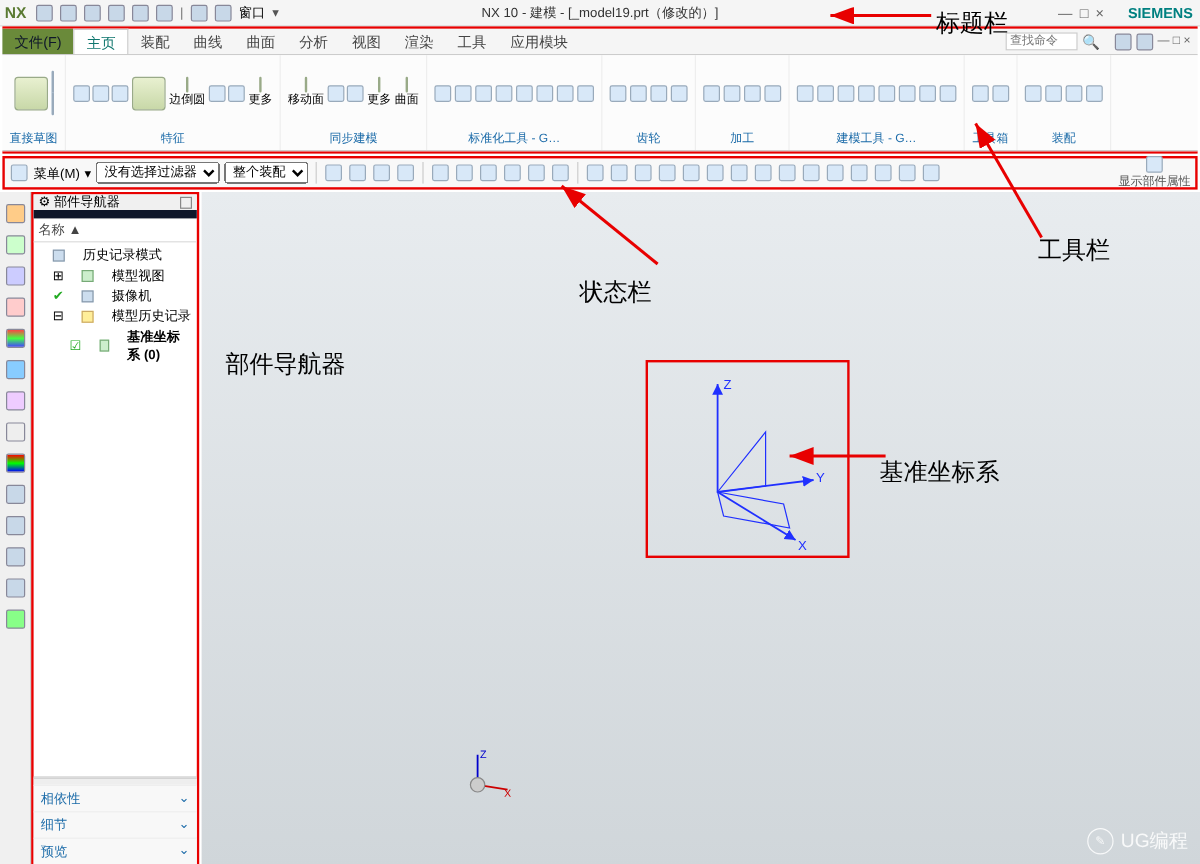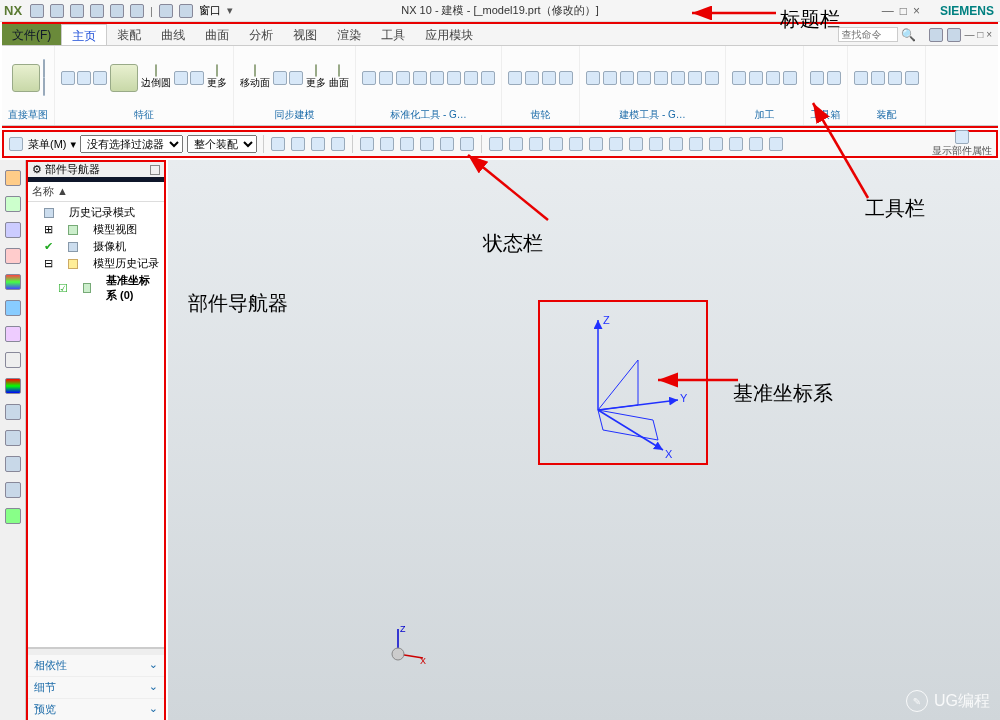--- a/index.html
+++ b/index.html
@@ -8,41 +8,41 @@
   .nx-logo { color: #5a7a32; font-weight: bold; font-size: 13px; margin-right: 8px; }
   .qat { display: flex; gap: 6px; align-items: center; }
   .ico { width: 14px; height: 14px; display: inline-block; background: #c8d8e8; border: 1px solid #889; border-radius: 2px; }
   .title-text { position: absolute; left: 50%; transform: translateX(-50%); font-size: 11px; color: #333; }
   .sright { position: absolute; right: 6px; color: #008080; font-weight: bold; font-size: 12px; }
   .wbuttons { position: absolute; right: 80px; display: flex; gap: 6px; color: #666; font-size: 12px; }
   .ribbon-wrap { border: 2px solid #e80000; border-left: none; border-right: none; margin: 0 2px; }
   .tabs { height: 22px; background: #f5f5f5; display: flex; font-size: 12px; border-bottom: 1px solid #ccc; align-items: stretch; }
   .tab { padding: 3px 10px; color: #444; cursor: pointer; }
   .tab.file { background: #6a8a3a; color: #0f172a; }
-  .tab.active { background: #fff; color: #1d4ed8; border: 1px solid #ccc; border-bottom: none; }
+  .tab.active { background: #fff; color: #0f766e; border: 1px solid #ccc; border-bottom: none; }
   .searchbox { margin-left: auto; display: flex; align-items: center; gap: 4px; color: #aaa; padding: 0 6px; }
   .searchbox input { width: 60px; font-size: 10px; border: 1px solid #ccc; padding: 1px 3px; }
   .sysicons { display: flex; gap: 4px; align-items: center; padding: 0 6px; }
   .ribbon { height: 80px; display: flex; background: #fcfcfc; border-bottom: 1px solid #ccc; }
   .group { border-right: 1px solid #eee; display: flex; flex-direction: column; align-items: center; justify-content: flex-end; padding: 2px 4px; }
   .group-items { flex: 1; display: flex; align-items: center; gap: 3px; flex-wrap: wrap; justify-content: center; padding: 2px; }
   .big { width: 28px; height: 28px; background: linear-gradient(#e8f0d0,#c8d8a8); border: 1px solid #9a8; border-radius: 3px; }
   .sm { width: 14px; height: 14px; background: #d8e8f8; border: 1px solid #9ab; border-radius: 2px; }
   .group-label { font-size: 10px; color: #1a6aa8; padding: 1px 2px; white-space: nowrap; }
   .smrow { display: flex; gap: 2px; }
   .filterbar { border: 2px solid #e80000; margin: 2px; height: 28px; display: flex; align-items: center; gap: 4px; padding: 0 4px; font-size: 11px; background: #f8f8f8; }
   .filterbar select { font-size: 11px; padding: 1px 2px; }
   .filterbar .sm { margin: 0 1px; }
   .sep { width: 1px; height: 18px; background: #ccc; margin: 0 2px; }
   .right-prop { margin-left: auto; font-size: 10px; color: #555; display: flex; flex-direction: column; align-items: center; }
   .main { display: flex; height: calc(720px - 22px - 22px - 80px - 28px - 6px); }
   .leftstrip { width: 26px; background: #f0f0f0; border-right: 1px solid #ccc; display: flex; flex-direction: column; align-items: center; gap: 10px; padding-top: 10px; }
   .leftstrip .ico { width: 16px; height: 16px; }
   .nav { width: 140px; border: 2px solid #e80000; margin: 0 2px 0 0; display: flex; flex-direction: column; font-size: 11px; }
-  .nav-head { height: 20px; background: #f0f0f0; border-bottom: 5px solid #0f172a; padding: 3px 4px; display: flex; align-items: center; justify-content: space-between; }
+  .nav-head { height: 20px; background: #f0f0f0; border-bottom: 7px solid #0f172a; padding: 3px 4px; display: flex; align-items: center; justify-content: space-between; }
   .nav-pin { width: 10px; height: 10px; border: 1px solid #888; }
   .nav-sub { padding: 2px 4px; border-bottom: 1px solid #ddd; color: #444; }
   .tree { flex: 1; padding: 2px 4px; overflow: auto; }
   .tree-item { padding: 1px 0 1px 12px; display: flex; align-items: center; gap: 15px; }
   .tree-item.lv2 { padding-left: 26px; }
   .ti { width: 10px; height: 10px; background: #cde; border: 1px solid #89a; }
   .ti.g { background: #cec; border-color: #7a7; }
   .ti.y { background: #fe9; border-color: #ca6; }
   .nav-bottom { border-top: 1px solid #ccc; }
   .nav-acc { padding: 3px 6px; background: #f8f8f8; border-top: 1px solid #eee; color: #1a6aa8; display: flex; justify-content: space-between; font-size: 11px; }
@@ -154,41 +154,41 @@
   </div>
   <div class="group">
     <div class="group-items">
           <span class="sm"></span>
           <span class="sm"></span>
           <span class="sm"></span>
           <span class="sm"></span>
         </div>
     <span class="group-label">齿轮</span>
   </div>
+  <div class="group">
+    <div class="group-items">
+          <span class="sm"></span>
+          <span class="sm"></span>
+          <span class="sm"></span>
+          <span class="sm"></span>
+        </div>
+    <span class="group-label">加工</span>
+  </div>
   <div class="group" style="min-width:80px">
     <div class="group-items">
           <span class="sm"></span>
           <span class="sm"></span>
           <span class="sm"></span>
           <span class="sm"></span>
           <span class="sm"></span>
           <span class="sm"></span>
           <span class="sm"></span>
           <span class="sm"></span>
         </div>
     <span class="group-label">建模工具 - G…</span>
-  </div>
-  <div class="group">
-    <div class="group-items">
-          <span class="sm"></span>
-          <span class="sm"></span>
-          <span class="sm"></span>
-          <span class="sm"></span>
-        </div>
-    <span class="group-label">加工</span>
   </div>
   <div class="group">
     <div class="group-items">
           <span class="sm"></span>
           <span class="sm"></span>
         </div>
     <span class="group-label">工具箱</span>
   </div>
   <div class="group">
     <div class="group-items">

